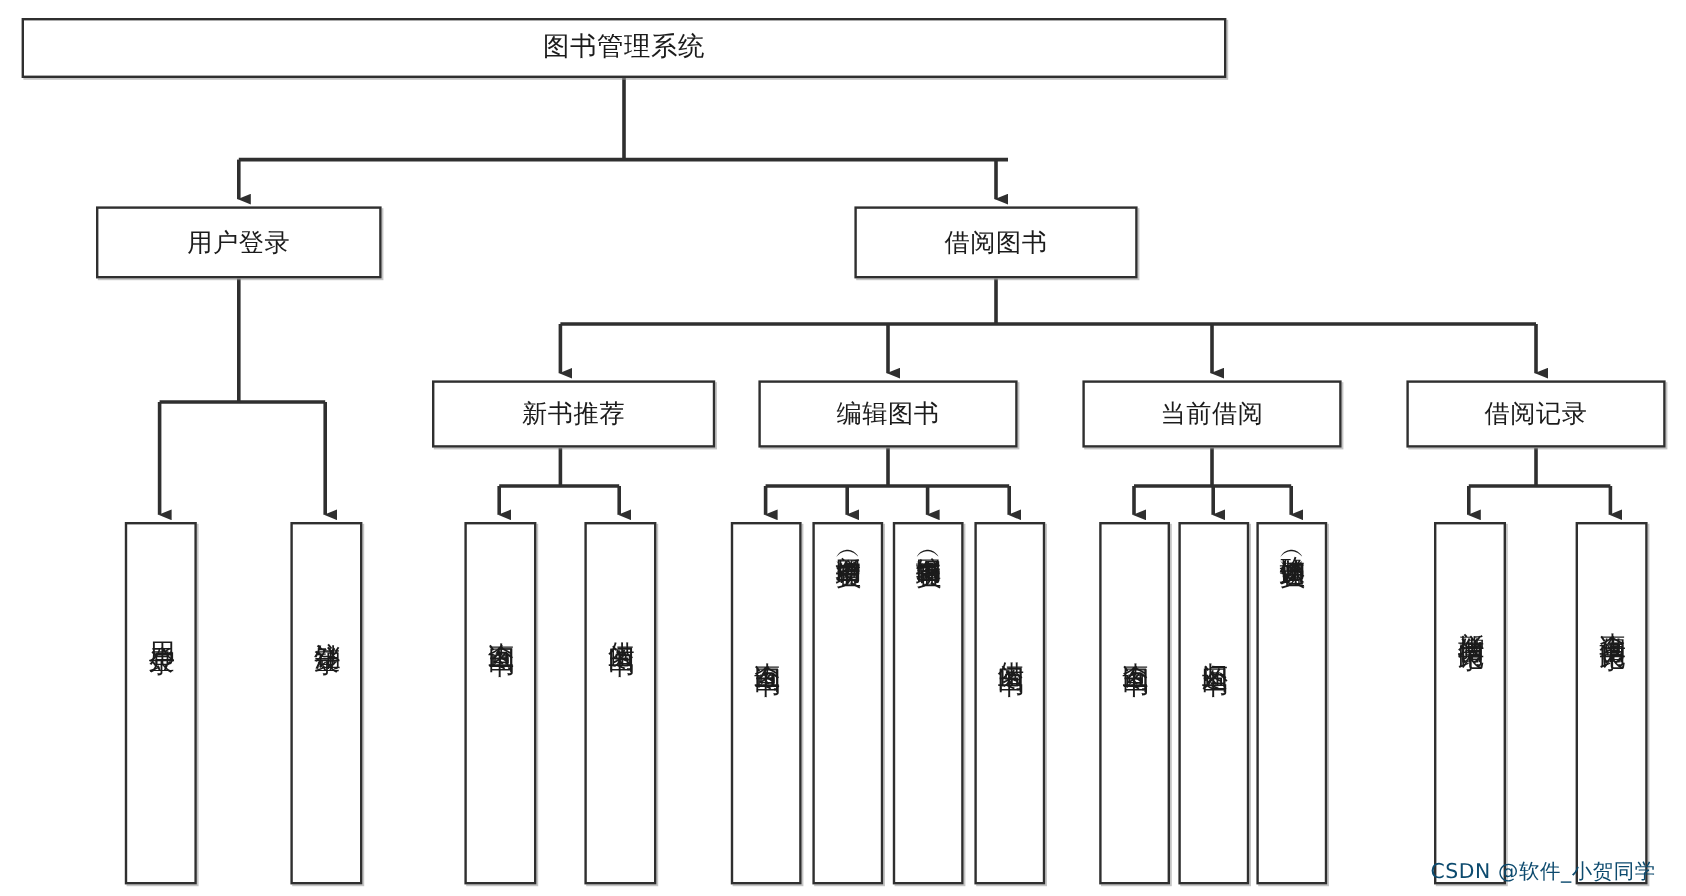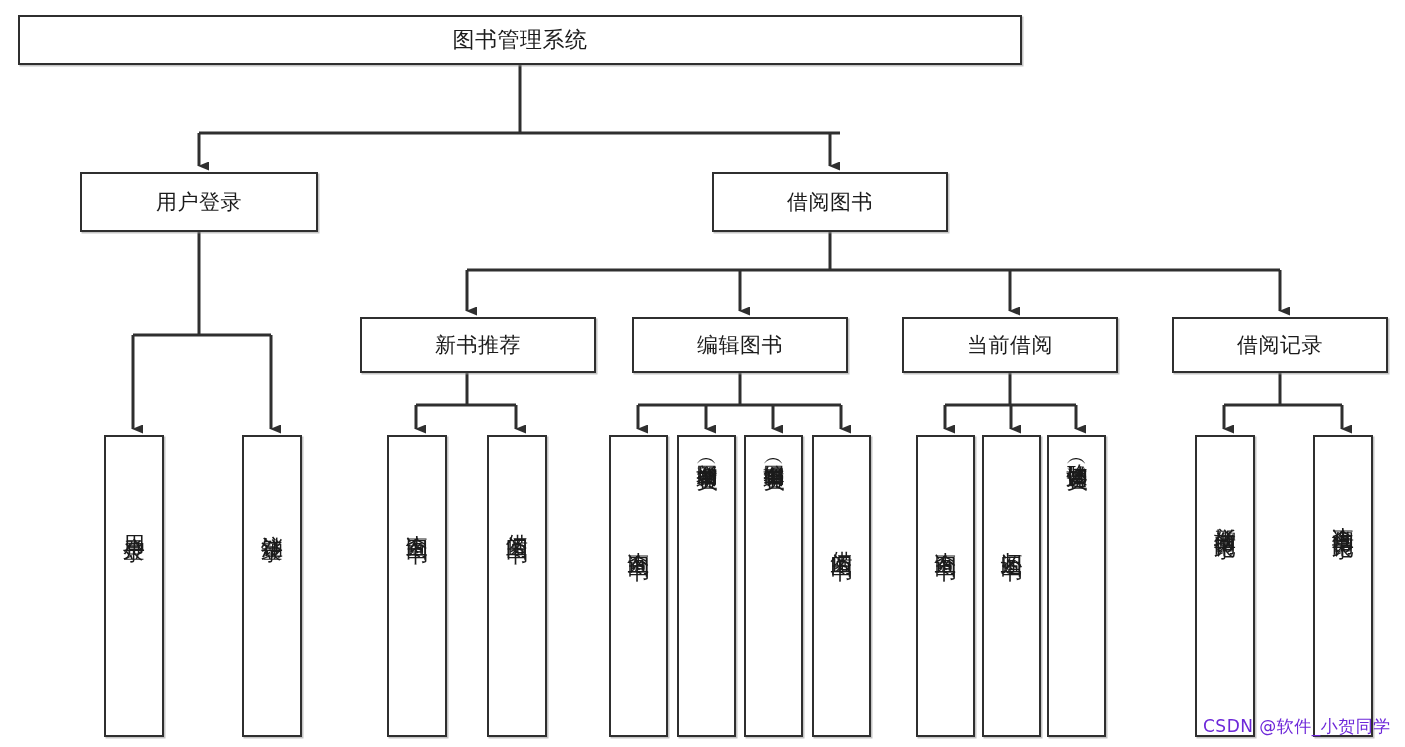--- a/index.html
+++ b/index.html
@@ -76,25 +76,24 @@
     margin-top: 70px;
   }
   .node.vertical.top-text .label {
     margin-top: 8px;
   }
   #watermark {
     position: absolute;
     left: 1192px;
     top: 715px;
     font-size: 17px;
-    color: #6d28d9;
+    color: #0c4a6e;
     letter-spacing: 0.5px;
     white-space: nowrap;
     font-family: "DejaVu Sans", "Liberation Sans", sans-serif;
-    margin-left: 11px;
   }
 </style>
 </head>
 <body>
 
 <div id="diagram-root">
 
   <svg id="edge-layer" viewBox="0 0 1405 747" width="1405" height="747" xmlns="http://www.w3.org/2000/svg">
     <defs>
       <marker id="arrowhead" markerWidth="9" markerHeight="11" refX="4.5" refY="10" orient="auto" markerUnits="userSpaceOnUse">

